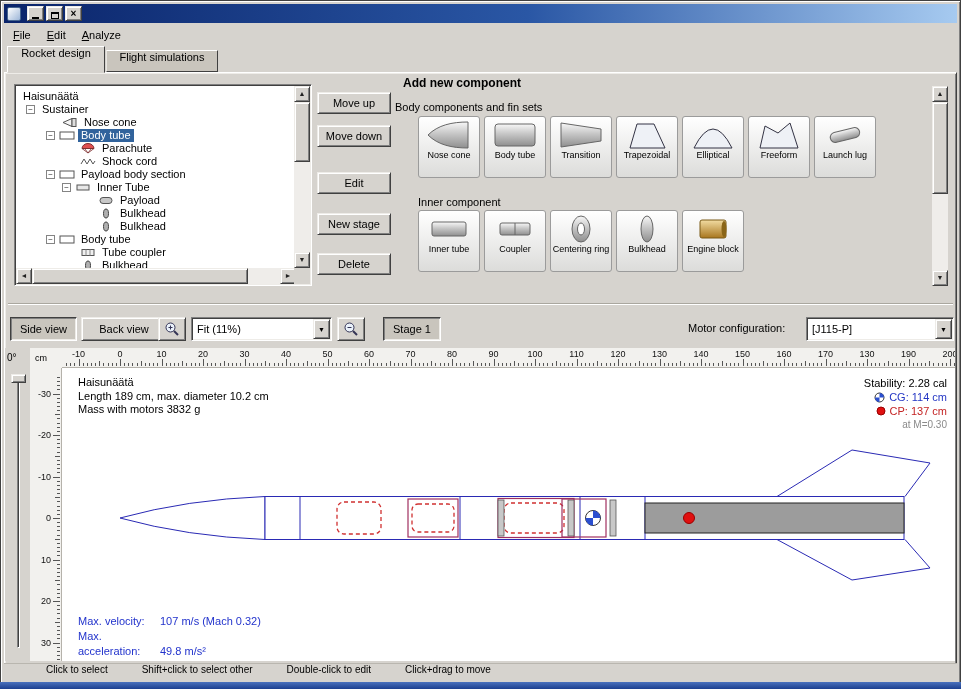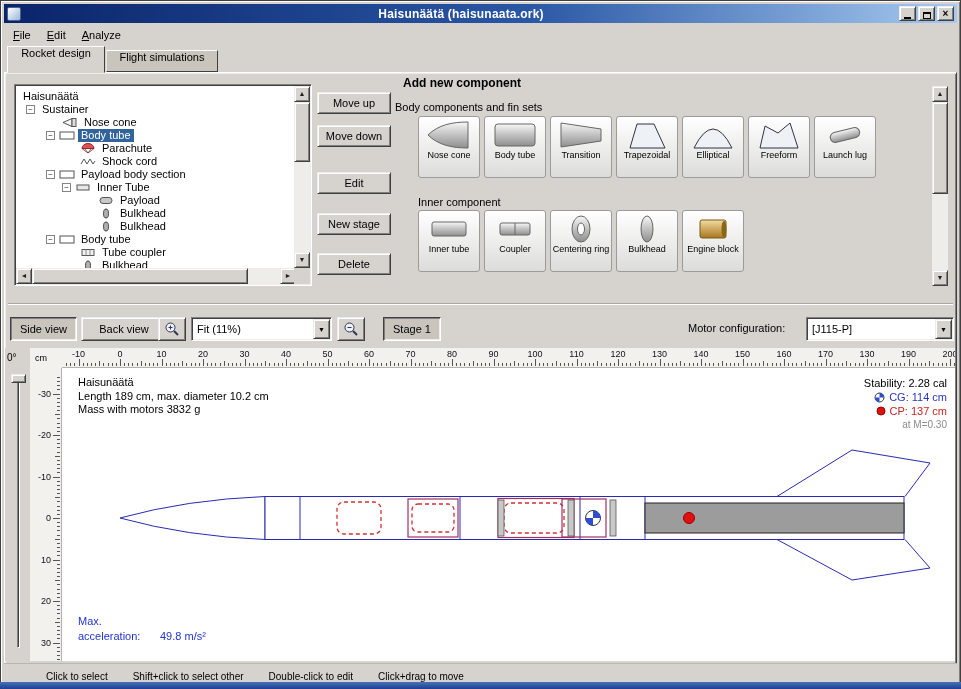--- a/index.html
+++ b/index.html
@@ -63,21 +63,21 @@
   .vt.a{width:7px;}.vt.b{width:5px;}.vt.c{width:3px;}
   .rocket-canvas{left:62px;top:368px;width:893px;height:293px;background:#fff;overflow:hidden;}
   .cv-info{position:absolute;left:16px;top:8px;line-height:13.5px;}
   .cv-stab{position:absolute;right:8px;top:9px;text-align:right;}
   .cv-cg{position:absolute;right:8px;top:23px;color:#2436c4;display:flex;align-items:center;gap:4px;}
   .cv-cp{position:absolute;right:8px;top:37px;color:#c42424;display:flex;align-items:center;gap:4px;}
   .cv-mach{position:absolute;right:8px;top:51px;color:#8a8a8a;font-size:10px;}
   .cv-flight{position:absolute;left:16px;top:246px;color:#2233cc;line-height:15px;}
   .cv-flight .lab{display:inline-block;width:82px;}
   
-  .statusbar{left:4px;top:663px;right:4px;height:26px;border-top:1px solid #b9b6af;display:flex;align-items:center;padding-left:42px;font-size:10px;gap:25px;background:#d6d3ce;}
+  .statusbar{left:4px;top:663px;right:4px;height:26px;border-top:1px solid #b9b6af;display:flex;padding-left:42px;font-size:10px;gap:34px;background:#d6d3ce;}
   .taskbar-strip{left:0;bottom:0;width:961px;height:7px;background:linear-gradient(#4a71bd,#1c3f8f);}
   .divider{left:8px;top:303px;right:8px;height:2px;border-top:1px solid #aaa79f;border-bottom:1px solid #fff;}
   svg{display:block;}
 </style>
 </head>
 <body>
 
 <svg width="0" height="0" style="position:absolute">
   <defs>
     <linearGradient id="met" x1="0" y1="0" x2="0" y2="1">
@@ -89,21 +89,20 @@
       <stop offset="0" stop-color="#f2dca2"></stop>
         <stop offset="1" stop-color="#a8761e"></stop>
     </linearGradient>
   </defs>
 </svg>
 
 <div class="abs win-frame"></div>
 
 <div class="abs titlebar">
   <span class="app-icon"></span>
-  <span class="title-text">Haisunäätä (haisunaata.ork)</span>
   <span class="winbtn btn">
       <span class="glyph-min"></span>
     </span>
   <span class="winbtn btn">
       <span class="glyph-max"></span>
     </span>
   <span class="winbtn btn">×</span>
 </div>
 
 <div class="abs menubar">
@@ -767,20 +766,21 @@
   </div>
   <div class="cv-cp">
     <svg width="10" height="10">
         <circle cx="5" cy="5" r="4" fill="#e01010" stroke="#900"></circle>
       </svg>
     <span>CP: 137 cm</span>
   </div>
   <div class="cv-mach">at M=0.30</div>
 
   <div class="cv-flight">
+    <div><span class="lab">Max. velocity:</span><span>107 m/s  (Mach 0.32)</span></div>
     <div><span class="lab">Max. acceleration:</span><span>49.8 m/s²</span></div>
   </div>
 </div>
 
 <div class="abs statusbar">
   <span>Click to select</span>
   <span>Shift+click to select other</span>
   <span>Double-click to edit</span>
   <span>Click+drag to move</span>
 </div>

